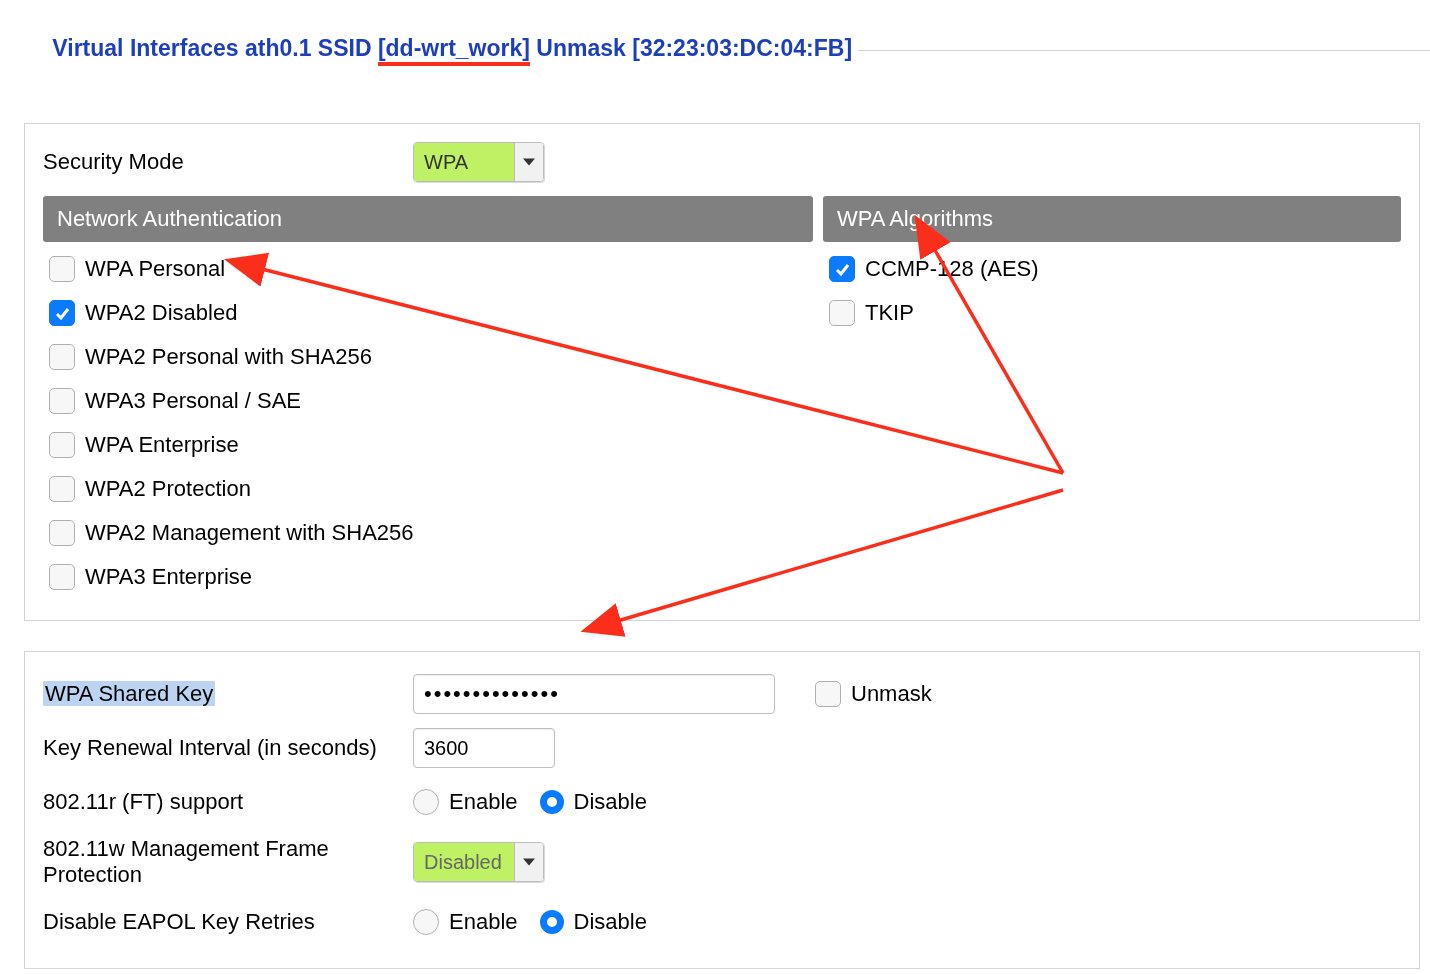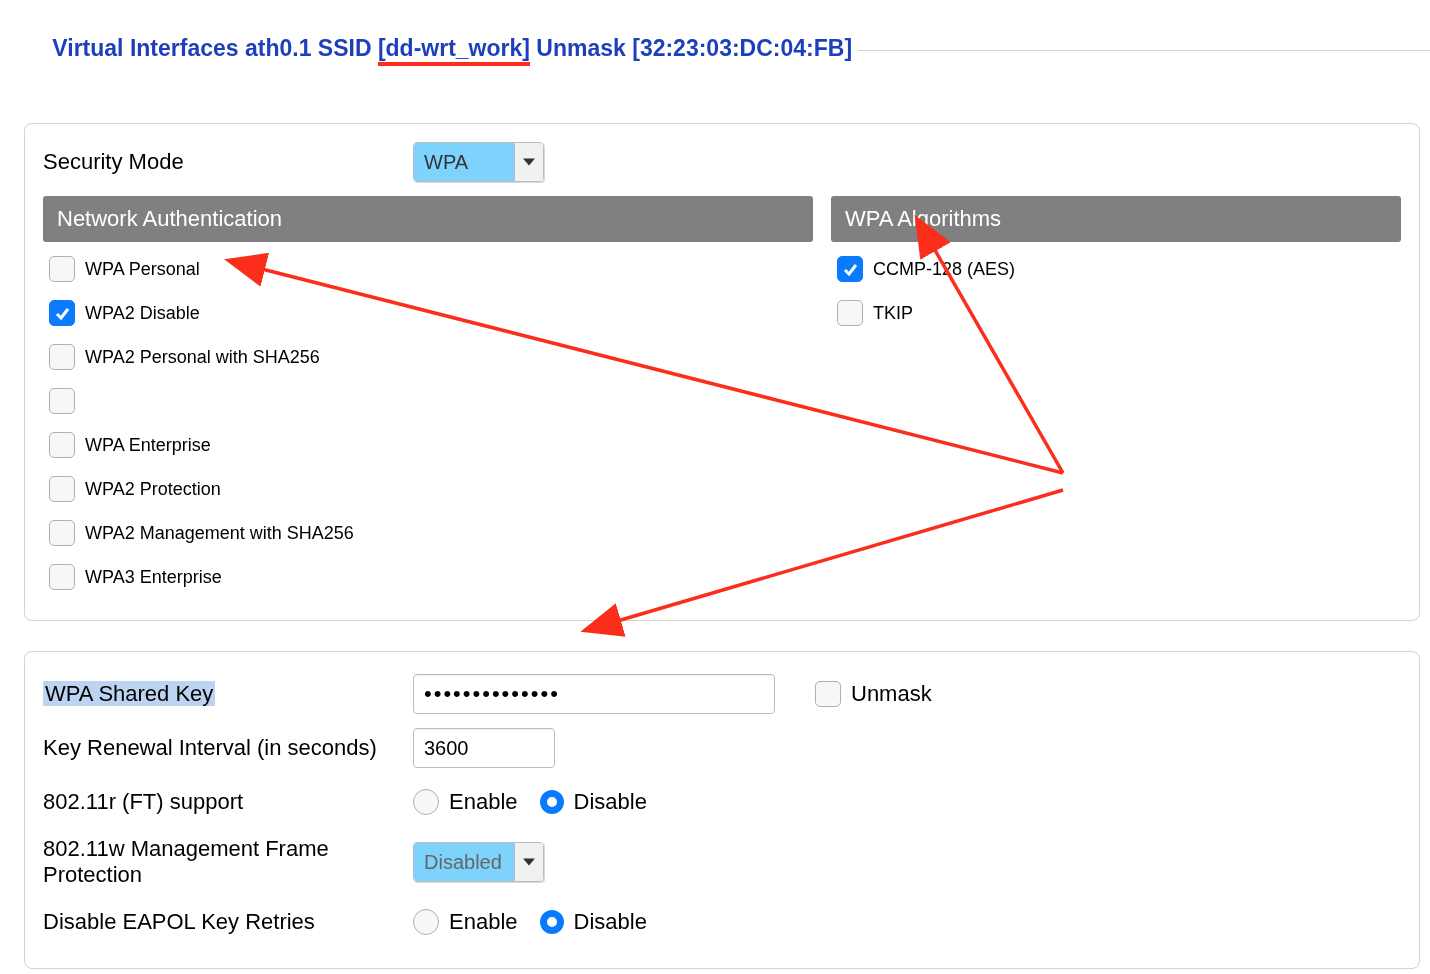--- a/index.html
+++ b/index.html
@@ -40,21 +40,21 @@
   .legend-part { display:inline; }
   .underline-red {
     border-bottom: 4px solid var(--arrow);
     padding-bottom: 2px;
     display:inline-block;
     line-height: 1.0;
   }
 
   fieldset.inner {
     border:1px solid var(--border);
-    border-radius: 8px;
+    border-radius: 0;
     margin: 30px 10px 10px 10px;
     padding: 18px 18px 12px 18px;
   }
 
   .row {
     display:flex;
     align-items:center;
     margin-bottom: 14px;
     min-height: 40px;
   }
@@ -82,21 +82,21 @@
     border:1px solid var(--input-border);
     border-radius:4px;
     overflow:hidden;
     box-shadow: 1px 1px 0 rgba(0,0,0,.15);
     font-size:20px;
   }
   .select .text {
     padding: 4px 10px;
     min-width:80px;
     display:flex; align-items:center;
-    background:#7dd3fc;
+    background:#bef264;
     color:#333;
   }
   .select .btn {
     width: 28px;
     background: var(--select-bg);
     border-left:1px solid var(--input-border);
     display:flex; align-items:center; justify-content:center;
   }
   .select .btn svg { width:12px; height:12px; fill:#333; }
 
@@ -106,40 +106,40 @@
     border-radius:4px;
     padding: 0 10px;
     font-size:20px;
     box-shadow: inset 0 1px 1px rgba(0,0,0,.06);
     outline:none;
   }
 
   
   .cols {
     display:flex;
-    gap: 18px;
+    gap: 10px;
     margin-top: 6px;
   }
   .col-left { width: 770px; }
   .col-right { flex:1; }
   .col-head {
     background: var(--gray-header);
     color: #fff;
     font-size: 22px;
     padding: 10px 14px;
     border-radius:3px;
     margin-bottom: 14px;
     font-weight:400;
   }
   .chk-row {
     display:flex;
     align-items:center;
     gap: 10px;
     margin: 0 0 18px 6px;
-    font-size:18px;
+    font-size:22px;
   }
 
   
   .chk {
     width: 24px; height: 24px;
     border:1px solid #b0b0b0;
     border-radius:5px;
     background:#f7f7f7;
     display:flex; align-items:center; justify-content:center;
     flex:none;
@@ -206,28 +206,29 @@
             <div class="chk-row">
               <span class="chk"></span>
               <span>WPA Personal</span>
             </div>
             <div class="chk-row">
               <span class="chk checked">
                 <svg viewBox="0 0 16 16">
                   <polyline points="3,9 7,13 14,4"></polyline>
                 </svg>
               </span>
-              <span>WPA2 Disable</span>
+              <span>WPA2 Disabled</span>
             </div>
             <div class="chk-row">
               <span class="chk"></span>
               <span>WPA2 Personal with SHA256</span>
             </div>
             <div class="chk-row">
               <span class="chk"></span>
+              <span>WPA3 Personal / SAE</span>
             </div>
             <div class="chk-row">
               <span class="chk"></span>
               <span>WPA Enterprise</span>
             </div>
             <div class="chk-row">
               <span class="chk"></span>
               <span>WPA2 Protection</span>
             </div>
             <div class="chk-row">

